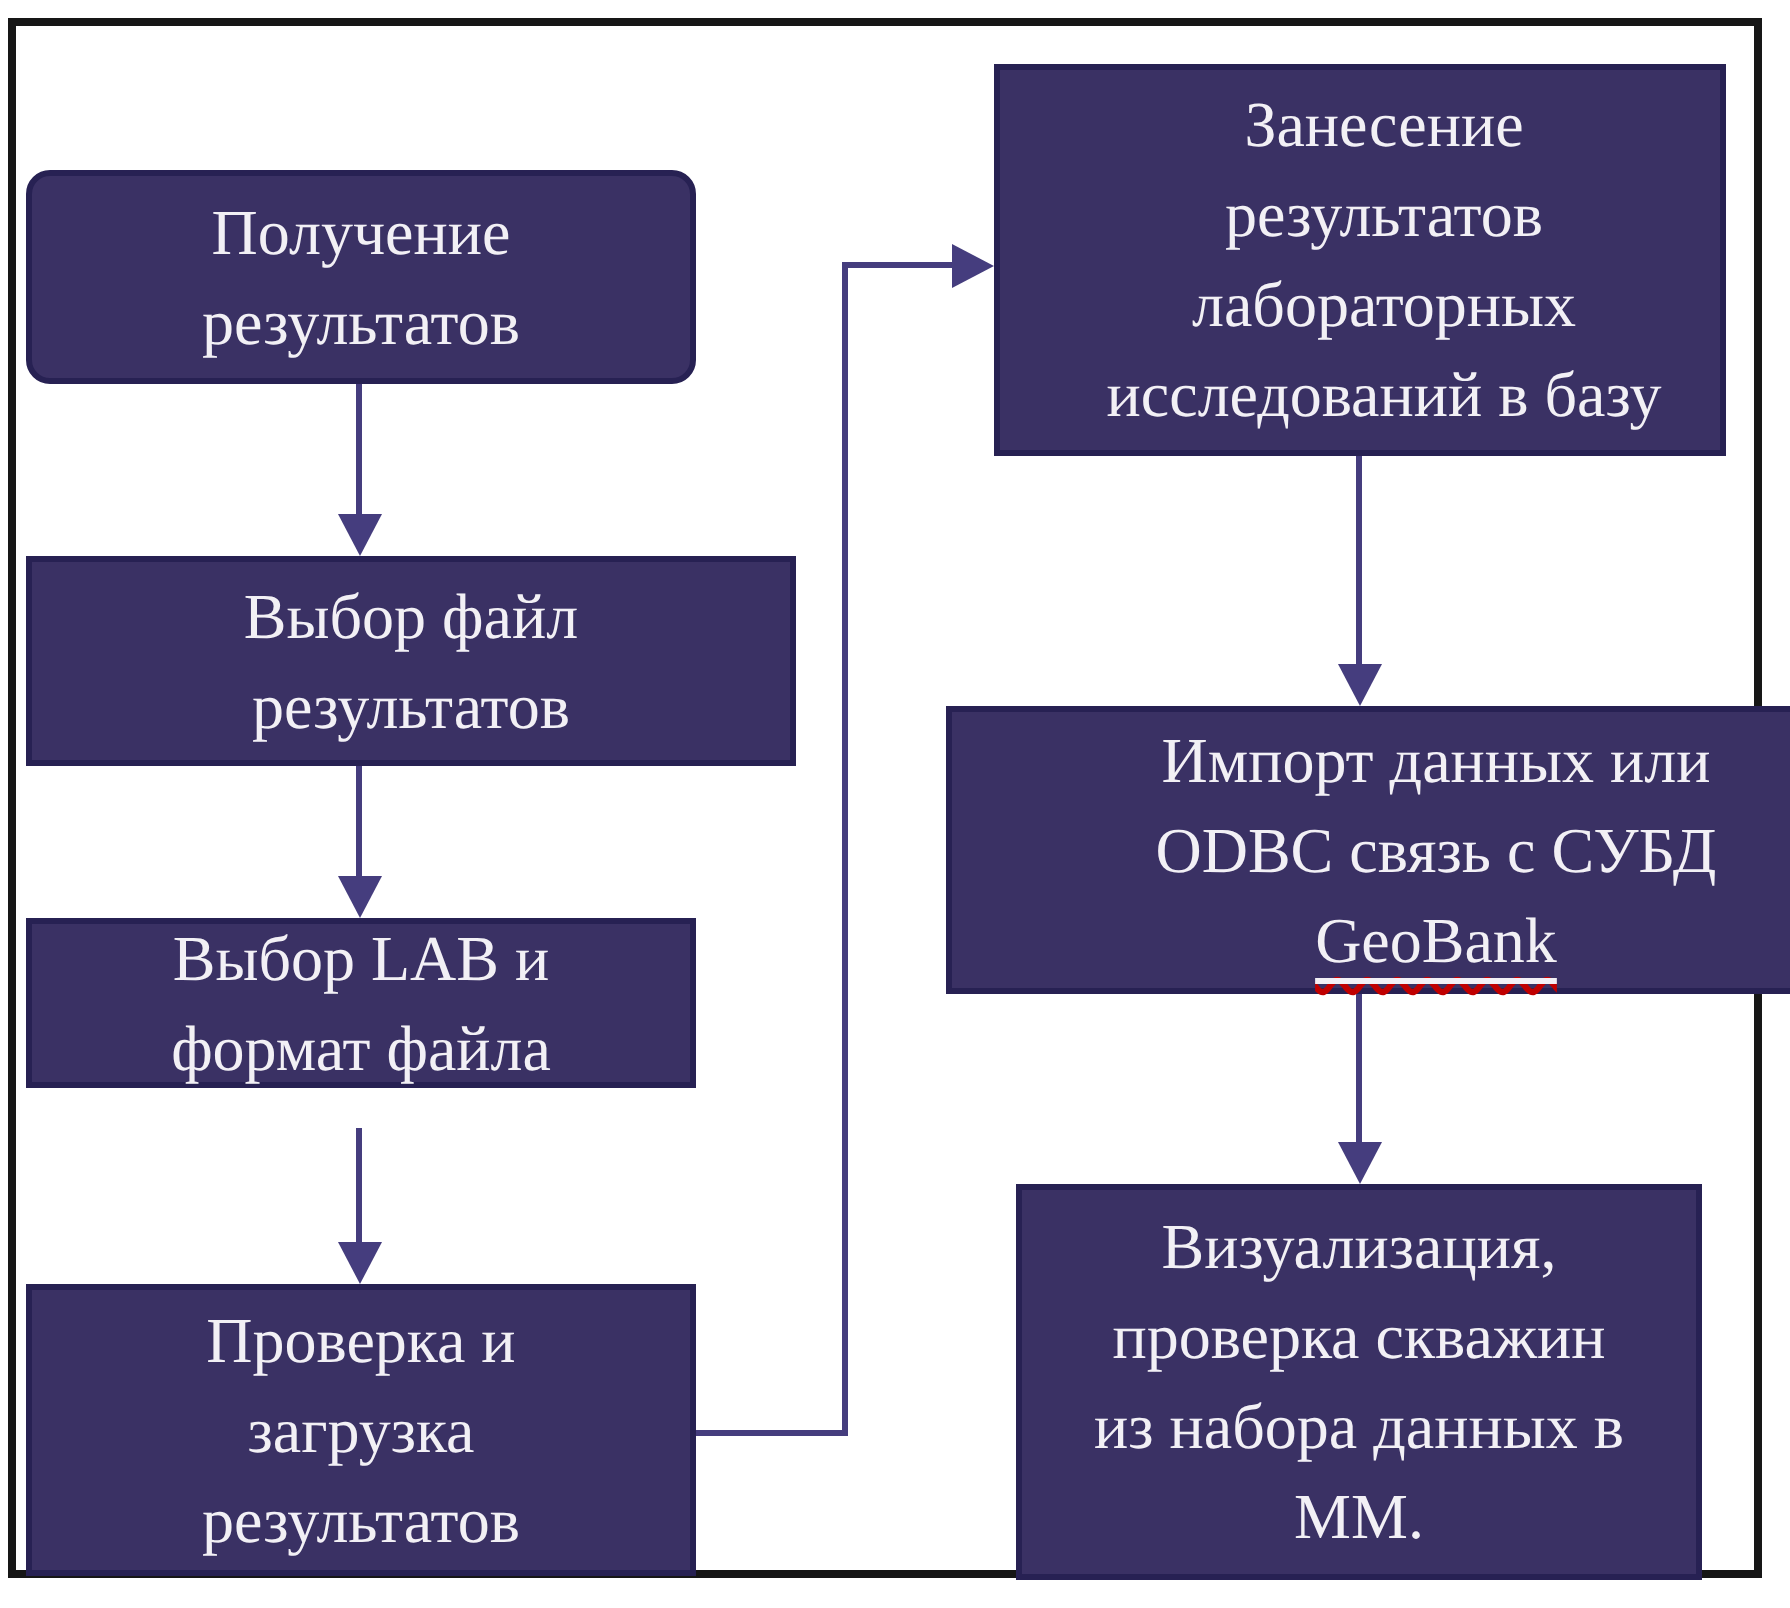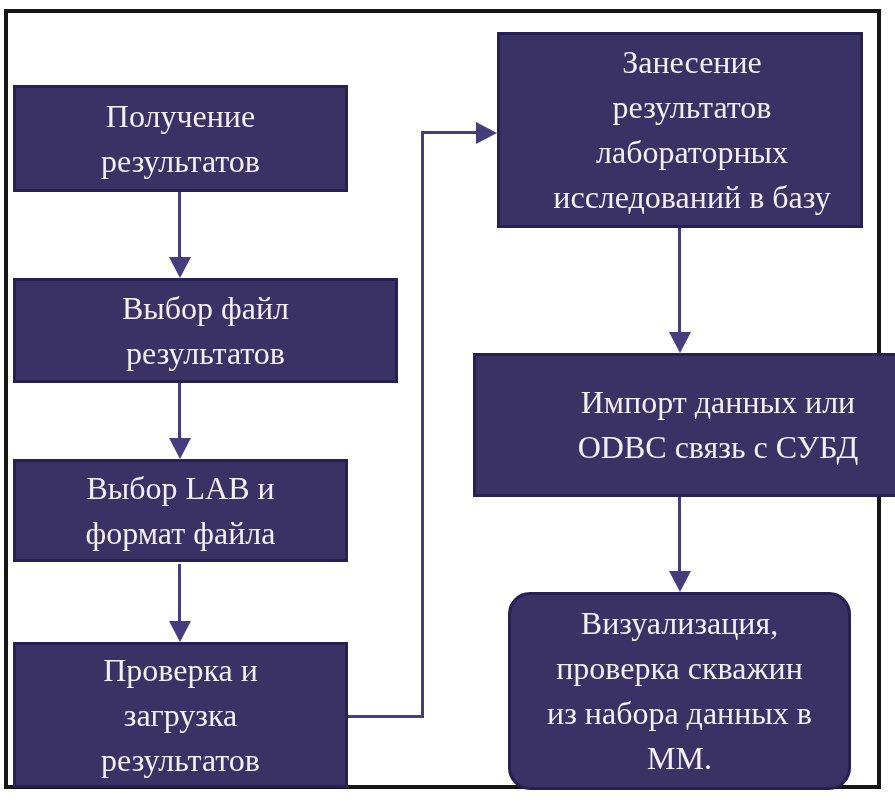--- a/index.html
+++ b/index.html
@@ -25,27 +25,27 @@
     box-sizing: border-box;
     display: flex;
     align-items: center;
     justify-content: center;
     color: var(--text, #F2F0F5);
     font-size: 32px;
     line-height: 45px;
     text-align: center;
   }
   .box-text { white-space: pre-line; }
-  #b1 { left: 13px;  top: 85px;  width: 335px; height: 107px; }
+  #b1 { left: 13px;  top: 85px;  width: 335px; height: 107px; border-radius: 12px; }
   #b2 { left: 13px;  top: 278px; width: 385px; height: 105px; }
-  #b3 { left: 13px;  top: 459px; width: 335px; height: 103px; }
+  #b3 { left: 13px;  top: 459px; width: 335px; height: 85px; }
   #b4 { left: 13px;  top: 642px; width: 335px; height: 146px; font-family: Liberation Serif, serif; }
   #r1 { left: 497px; top: 32px;  width: 366px; height: 196px; padding-left: 24px; }
   #r2 { left: 473px; top: 353px; width: 490px; height: 144px; }
-  #r3 { left: 508px; top: 592px; width: 343px; height: 198px; border-radius: 22px; }
+  #r3 { left: 508px; top: 592px; width: 343px; height: 198px; }
 
   .line { position: absolute; background: var(--line, #453D7E); }
   #s1 { left: 178px; top: 192px; width: 3px;  height: 66px; }
   #s2 { left: 178px; top: 383px; width: 3px;  height: 56px; }
   #s3 { left: 178px; top: 564px; width: 3px;  height: 58px; }
   #s4 { left: 678px; top: 228px; width: 3px;  height: 105px; }
   #s5 { left: 678px; top: 497px; width: 3px;  height: 75px; }
   #c1 { left: 348px; top: 715px; width: 74px; height: 3px;  }
   #c2 { left: 421px; top: 131px; width: 3px;  height: 587px; }
   #c3 { left: 424px; top: 131px; width: 54px; height: 3px;  }
@@ -101,21 +101,21 @@
 
   <div class="box" id="r1">
     <div class="box-text">Занесение
 результатов
 лабораторных
 исследований в базу</div>
   </div>
   <div class="box" id="r2">
     <div class="box-text"><span>Импорт данных или
 ODBC связь с СУБД
-</span></div>
+</span><span class="spellcheck"><span class="underlined">GeoBank</span></span></div>
   </div>
   <div class="box" id="r3">
     <div class="box-text">Визуализация,
 проверка скважин
 из набора данных в
 ММ.</div>
   </div>
 
   <div class="line" id="s1"></div>
   <div class="head-down" id="h1"></div>

